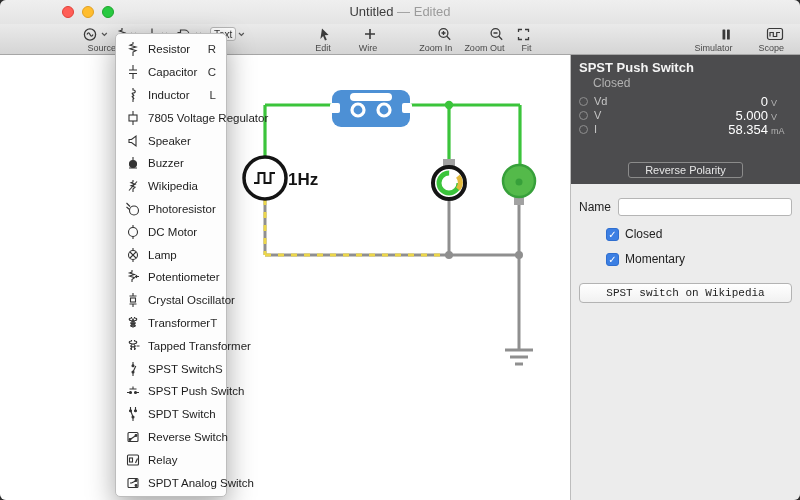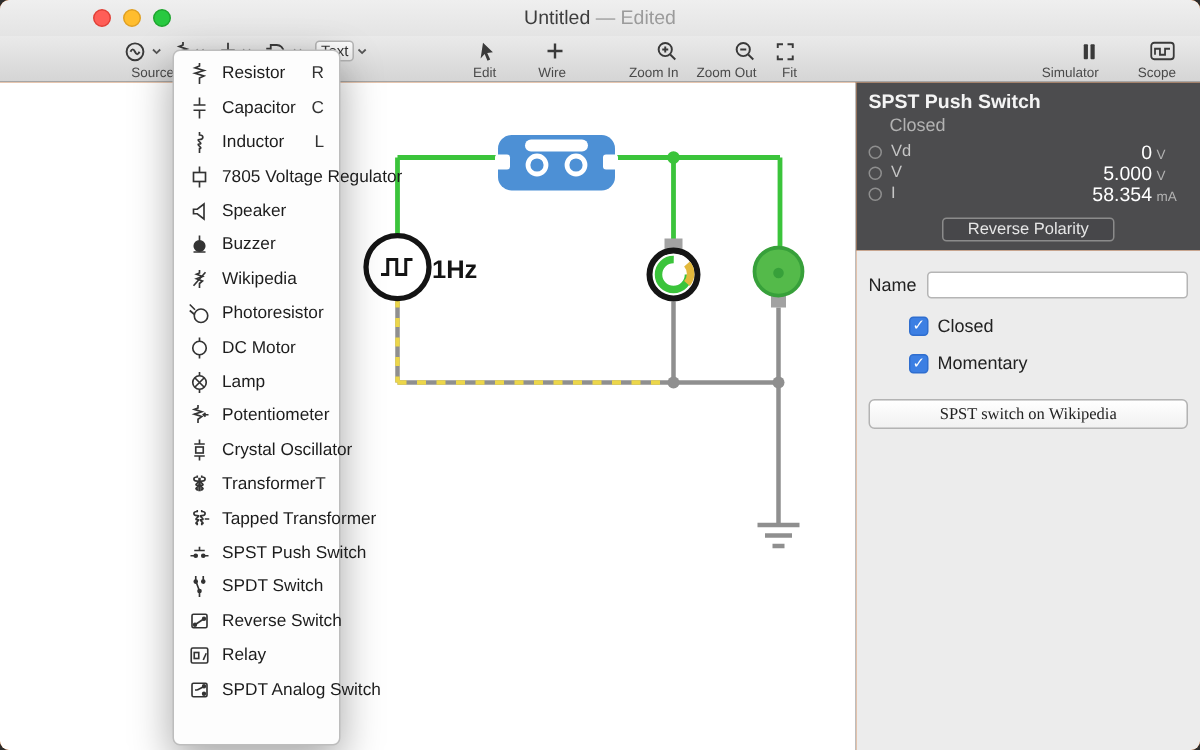--- a/index.html
+++ b/index.html
@@ -1,17 +1,17 @@
 <!DOCTYPE html>
 <html><head>
 <meta charset="utf-8">
 <style>
   * { box-sizing: border-box; margin: 0; padding: 0; }
   html,body { width:800px; height:500px; background:#2c2c2c; font-family:"Liberation Sans", sans-serif; }
-  .window { position:relative; width:800px; height:500px; border-radius:6px; overflow:hidden; background:#f97316; }
+  .window { position:relative; width:800px; height:500px; border-radius:6px; overflow:hidden; background:#737373; }
 
   
   .titlebar { position:relative; height:24px; background:linear-gradient(#efefef,#e4e4e4); }
   .lights { position:absolute; left:62px; top:6px; display:flex; gap:8px; }
   .light { width:12px; height:12px; border-radius:50%; }
   .light.red{ background:#ff5e57; border:1px solid #e14138;}
   .light.yellow{ background:#ffbd2e; border:1px solid #e0a023;}
   .light.green{ background:#28c940; border:1px solid #1fa52f;}
   .wtitle { text-align:center; font-size:13px; line-height:24px; color:#3d3d3d; }
   .wtitle .edited { color:#9b9b9b; }
@@ -36,31 +36,31 @@
   
   .inspector { width:230px; height:445px; border-left:1px solid #bdbdbd; display:flex; flex-direction:column; }
   .insp-dark { background:#4c4c4e; padding:5px 8px 6px 8px; }
   .insp-title { font-size:13px; color:#f4f4f4; font-weight:bold; }
   .insp-state { font-size:12px; color:#b2b2b2; margin:1px 0 4px 14px; }
   .rrow { display:flex; align-items:center; height:14px; }
   .rdot { width:9px; height:9px; border:1.5px solid #8f8f8f; border-radius:50%; margin-right:6px; flex:none;}
   .rlab { font-size:11px; color:#c6c6c6; }
   .rval { margin-left:auto; font-size:13px; color:#fff; }
   .runit { width:24px; font-size:9px; color:#b2b2b2; padding-left:3px; padding-top:3px; }
-  .revrow { text-align:center; margin-top:7px; }
+  .revrow { text-align:center; margin-top:24px; }
   .rev-btn { font-size:11px; color:#e6e6e6; background:#47474a; border:1px solid #8b8b8b; border-radius:3px; padding:1px 16px; font-family:"Liberation Sans",sans-serif; }
   .insp-light { flex:1; background:#ececec; padding:14px 8px 0 8px; }
   .name-row { display:flex; align-items:center; gap:7px; }
   .name-lab { font-size:12px; color:#222; }
   .name-input { flex:1; height:18px; border:1px solid #b5b5b5; border-radius:3px; background:#fff; font-size:12px; padding:0 4px; }
   .cb-row { display:flex; align-items:center; margin:11px 0 0 27px; }
   .checkbox { width:13px; height:13px; background:#3c7fe3; border:1px solid #2f6ecf; border-radius:3px; color:#fff; font-size:10px; line-height:12px; text-align:center; }
   .checkbox::after { content:"✓"; }
   .cb-lab { font-size:12px; color:#222; margin-left:6px; }
-  .wiki-btn { margin-top:17px; width:100%; height:20px; font-size:11px; color:#222; background:linear-gradient(#ffffff,#f1f1f1); border:1px solid #b3b3b3; border-radius:4px; font-family:Liberation Serif, serif;}
+  .wiki-btn { margin-top:17px; width:100%; height:20px; font-size:11px; color:#222; background:linear-gradient(#ffffff,#f1f1f1); border:1px solid #b3b3b3; border-radius:4px; font-family:Liberation Mono, monospace;}
 
   
   .menu { position:absolute; left:115px; top:33px; width:112px; height:464px; background:#fdfdfd; border:1px solid #bdbdbd; border-radius:5px; box-shadow:0 10px 28px rgba(0,0,0,.35); padding:4px 0; z-index:20; }
   .mi { display:flex; align-items:center; height:22.8px; padding:0 10px 0 8px; }
   .mic { width:17px; height:16px; display:flex; align-items:center; justify-content:center; margin-right:7px; flex:none;}
   .mil { font-size:11.5px; color:#1d1d1d; white-space:nowrap; }
   .mis { margin-left:auto; font-size:11.5px; color:#333; }
   svg.mi-svg { stroke:#333; fill:none; stroke-width:1.1; }
 </style>
 </head>
@@ -437,20 +437,31 @@
             <path d="M9.5 2v1c3 0 3 2.7 0 2.7s3 2.7 0 2.7 3 2.7 0 2.7v1"></path>
             <path d="M11.5 8h3"></path>
           </svg>
         </span>
       <span class="mil">Tapped Transformer</span>
         <span class="mis"></span>
     </div>
     <div class="mi">
       <span class="mic">
           <svg class="mi-svg" width="16" height="16" viewBox="0 0 16 16">
+            <path d="M8 15v-4M8 4.5V1M8 11l2.8-6"></path>
+            <circle cx="8" cy="11" r="1" fill="#333"></circle>
+            <circle cx="8" cy="4.7" r="1" fill="#333"></circle>
+          </svg>
+        </span>
+      <span class="mil">SPST Switch</span>
+        <span class="mis">S</span>
+    </div>
+    <div class="mi">
+      <span class="mic">
+          <svg class="mi-svg" width="16" height="16" viewBox="0 0 16 16">
             <path d="M5.5 9.5H2M10.5 9.5H14M4.5 6h7M8 6V3.5"></path>
             <circle cx="5.5" cy="9.5" r="1" fill="#333"></circle>
             <circle cx="10.5" cy="9.5" r="1" fill="#333"></circle>
           </svg>
         </span>
       <span class="mil">SPST Push Switch</span>
         <span class="mis"></span>
     </div>
     <div class="mi">
       <span class="mic">

